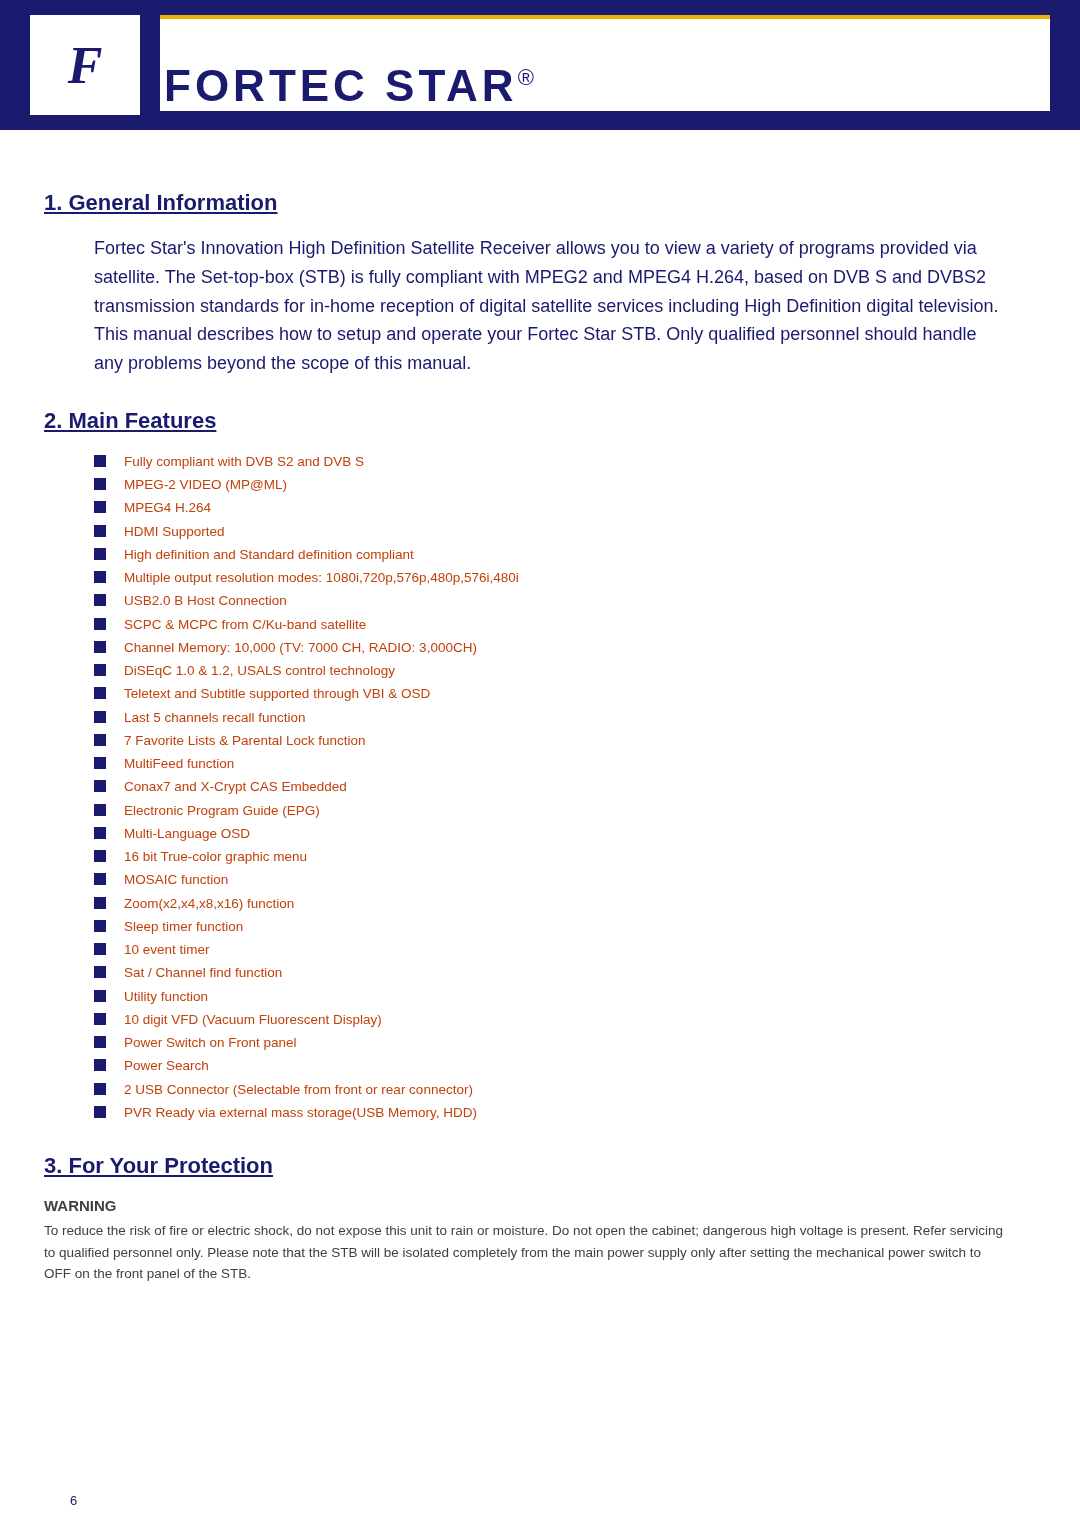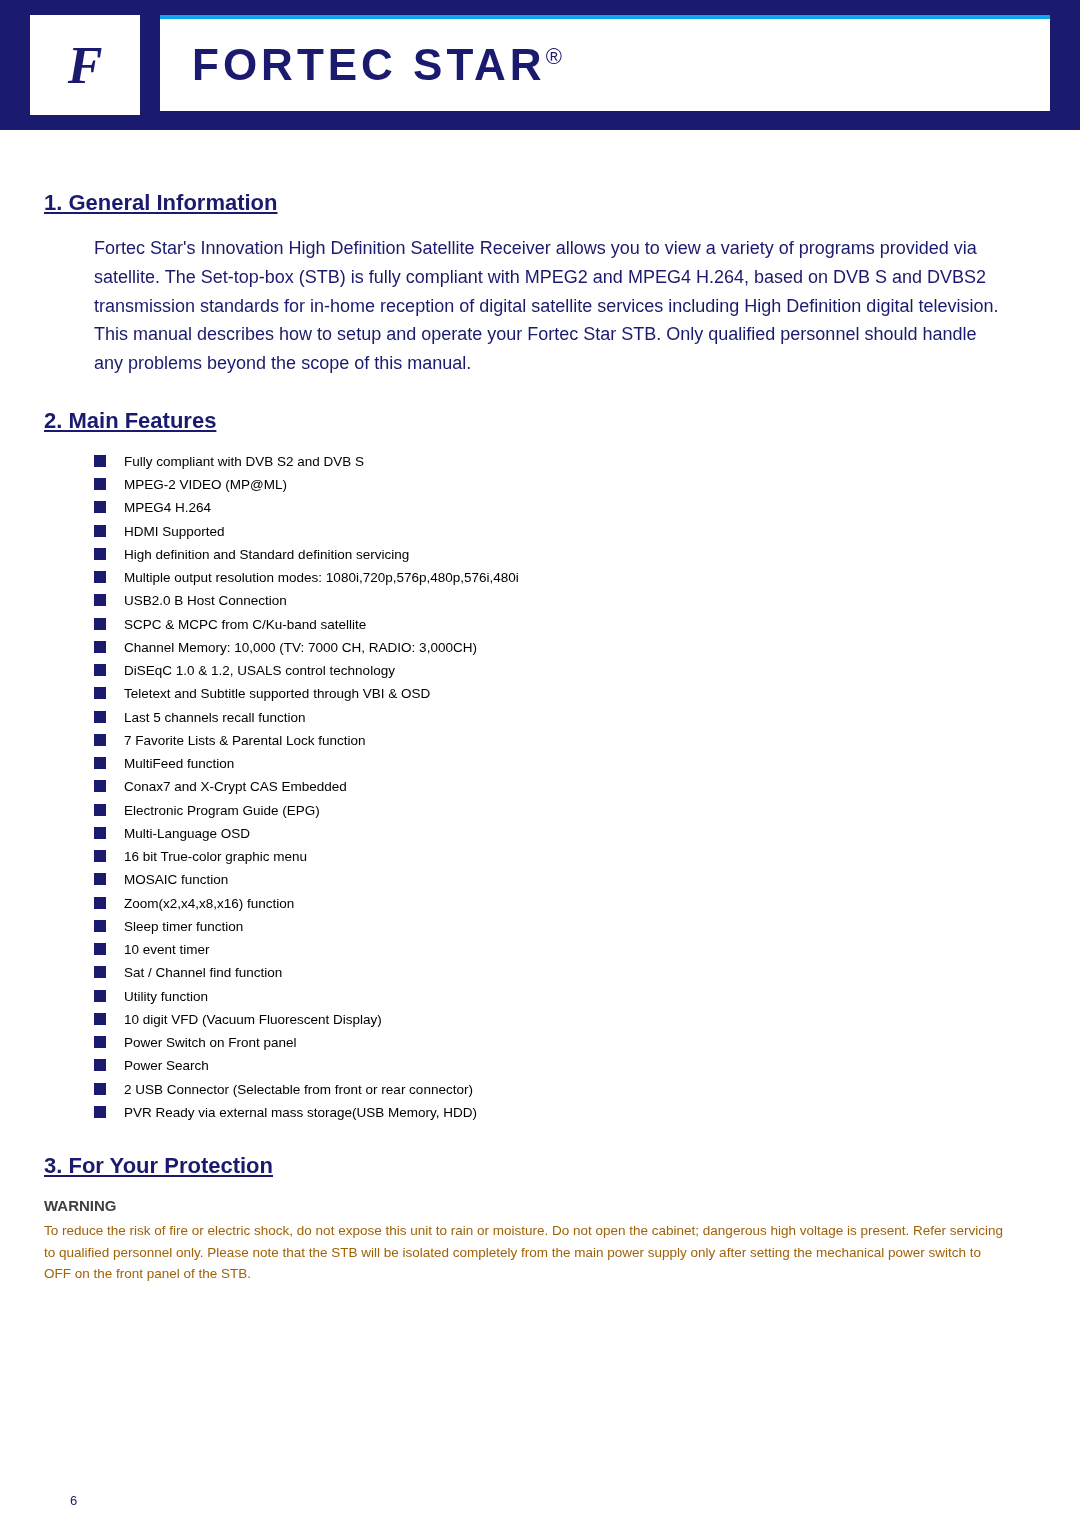--- a/index.html
+++ b/index.html
@@ -53,23 +53,23 @@
       color: #1a1a6e;
       font-style: italic;
       font-family: 'Times New Roman', serif;
     }
 
     .header-brand-area {
       background: #ffffff;
       flex: 1;
       height: 100px;
       display: flex;
-      align-items: center;
-      padding-left: 32px;
-      border-top: 4px solid #0ea5e9;
+      align-items: flex-end;
+      padding-left: 4px;
+      border-top: 4px solid #eab308;
       border-bottom: 4px solid #1a1a6e;
     }
 
     .header-brand-text {
       font-size: 44px;
       font-weight: 900;
       color: #1a1a6e;
       letter-spacing: 4px;
       font-family: Arial Black, sans-serif;
     }
@@ -109,21 +109,21 @@
       list-style: none;
       margin-left: 50px;
       margin-bottom: 10px;
     }
 
     .feature-list li {
       display: flex;
       align-items: flex-start;
       margin-bottom: 3px;
       font-size: 13.5px;
-      color: #000000;
+      color: #c2410c;
       line-height: 1.5;
     }
 
     .bullet-square {
       display: inline-block;
       width: 12px;
       height: 12px;
       background: #1a1a6e;
       margin-right: 18px;
       margin-top: 3px;
@@ -138,21 +138,21 @@
     
     .warning-title {
       font-size: 15px;
       font-weight: bold;
       color: #404040;
       margin-bottom: 6px;
     }
 
     .warning-body {
       font-size: 13.5px;
-      color: #a16207;
+      color: #404040;
       line-height: 1.6;
     }
 
     
     .page-number {
       position: absolute;
       bottom: 20px;
       left: 70px;
       font-size: 13px;
       color: #1a1a6e;
@@ -196,21 +196,21 @@
           <li>
             <span class="bullet-square"></span>
             <span>MPEG4 H.264</span>
           </li>
           <li>
             <span class="bullet-square"></span>
             <span>HDMI Supported</span>
           </li>
           <li>
             <span class="bullet-square"></span>
-            <span>High definition and Standard definition servicing</span>
+            <span>High definition and Standard definition compliant</span>
           </li>
           <li>
             <span class="bullet-square"></span>
             <span>Multiple output resolution modes: 1080i,720p,576p,480p,576i,480i</span>
           </li>
           <li>
             <span class="bullet-square"></span>
             <span>USB2.0 B Host Connection</span>
           </li>
           <li>

